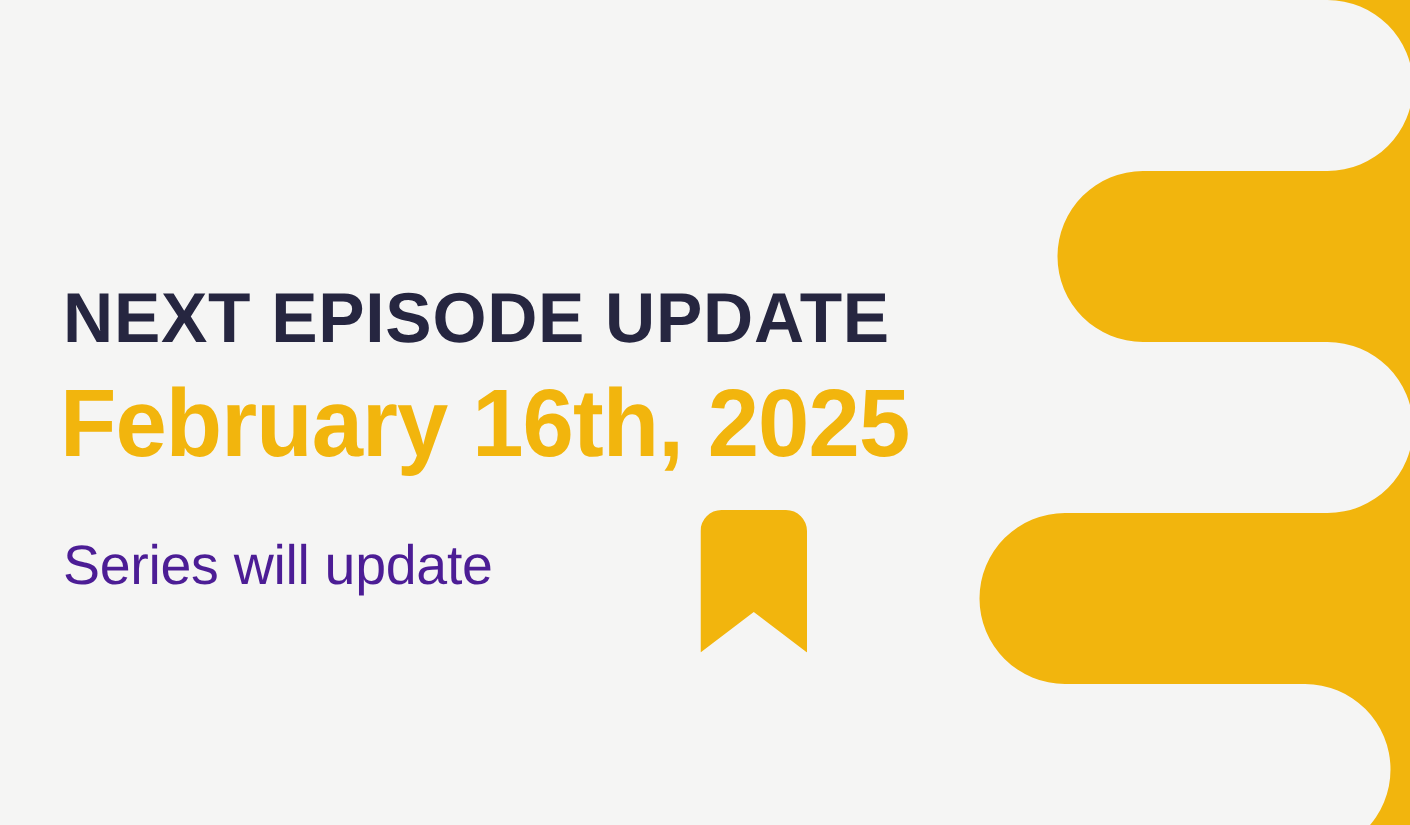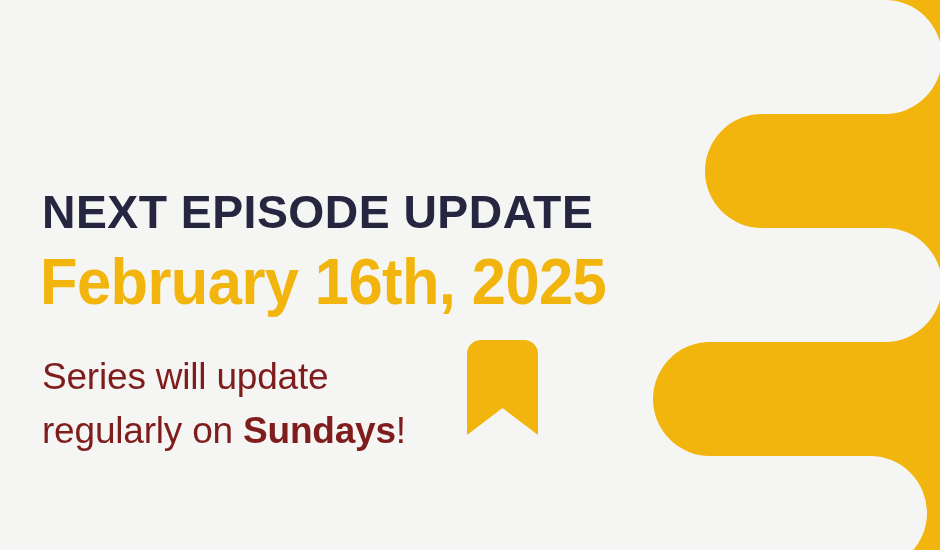--- a/index.html
+++ b/index.html
@@ -62,21 +62,21 @@
     transform: scaleX(0.96);
     transform-origin: left center;
   }
   #body-text {
     position: absolute;
     left: 0;
     top: 334px;
     margin: 0;
     font-size: 37px;
     font-weight: normal;
-    color: #7f1d1d;
+    color: #4c1d95;
     line-height: 54px;
     letter-spacing: -0.2px;
     white-space: nowrap;
   }
   #body-text .strong {
     font-weight: bold;
   }
   #bookmark-icon {
     position: absolute;
     left: 467px;
@@ -109,21 +109,20 @@
   </svg>
 
   <div id="content">
 
     <h1 id="heading">NEXT EPISODE UPDATE</h1>
 
     <div id="date-line">February 16th, 2025</div>
 
     <div id="body-text">
       <div>Series will update</div>
-      <div><span>regularly on </span><span class="strong">Sundays</span><span>!</span></div>
     </div>
 
   </div>
 
   <svg id="bookmark-icon" viewBox="0 0 71 95" aria-hidden="true">
     <path fill="#f2b50d" d="
       M 0 14
       A 14 14 0 0 1 14 0
       L 57 0
       A 14 14 0 0 1 71 14

